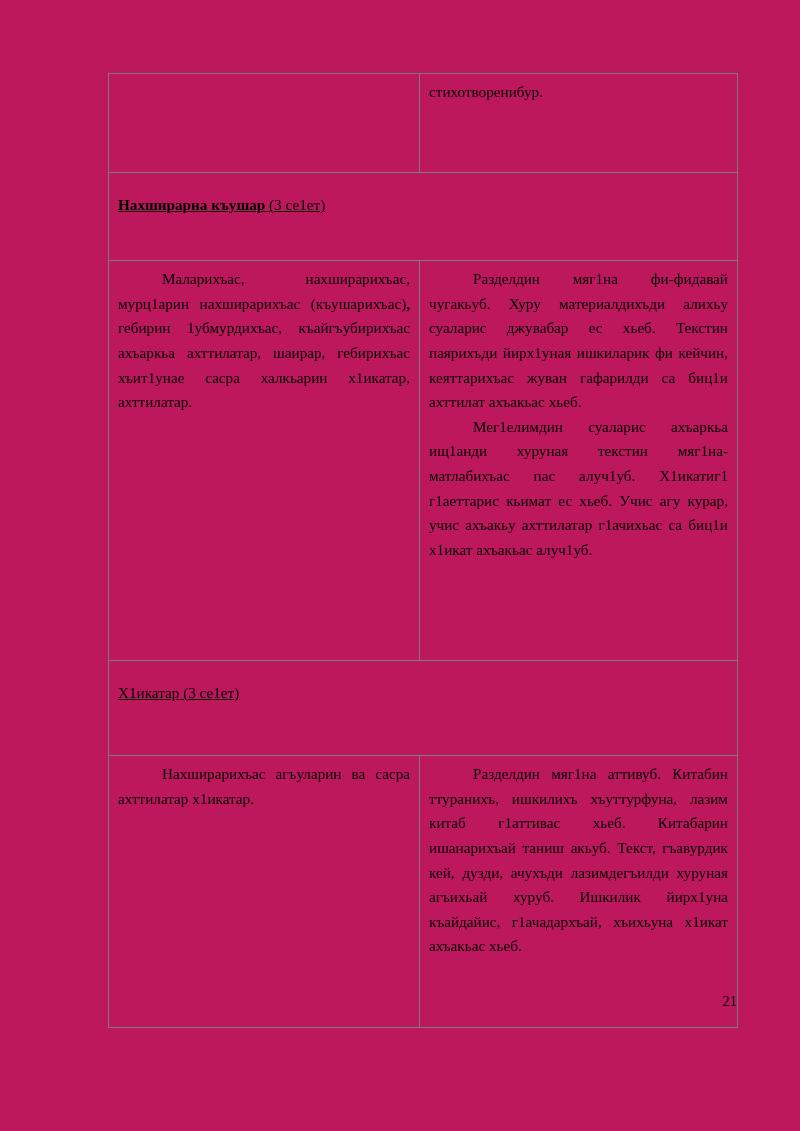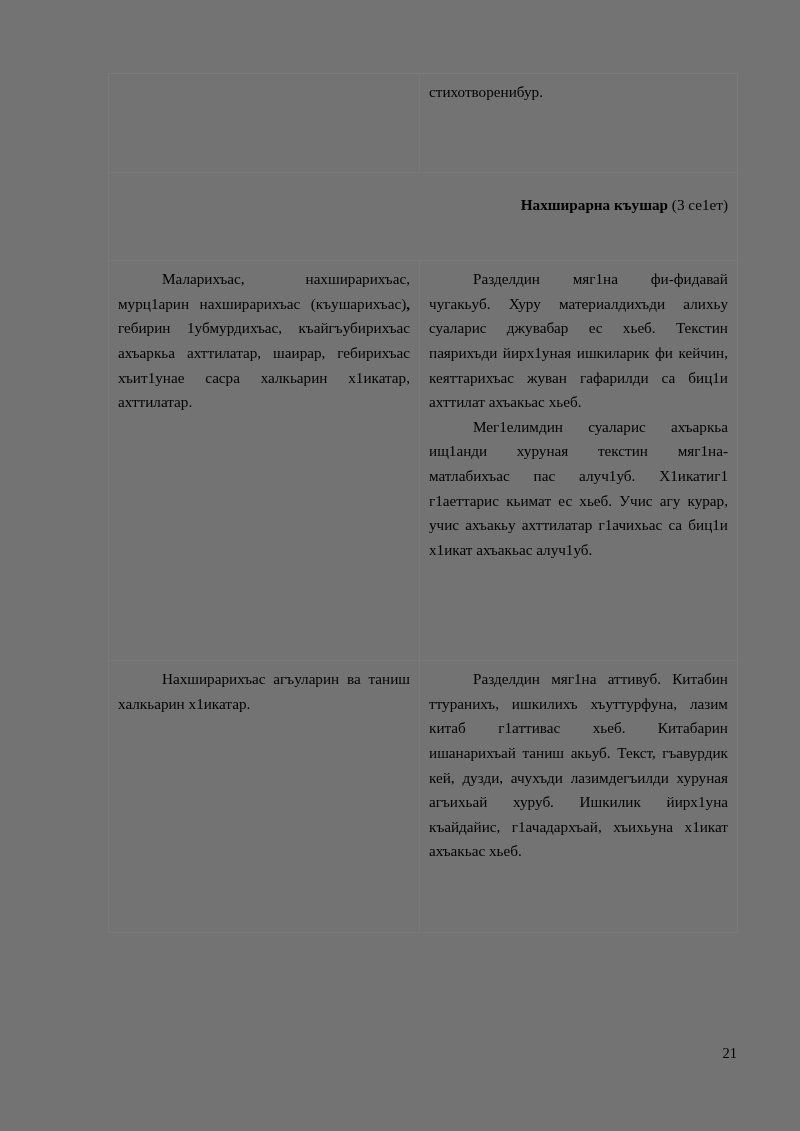--- a/index.html
+++ b/index.html
@@ -15,21 +15,21 @@
     position: relative;
     overflow: hidden;
   }
 
   .page {
     position: absolute;
     left: 0;
     top: 0;
     width: 800px;
     height: 1131px;
-    background: #737373;
+    background: #be185d;
   }
 
   .doc-table {
     position: absolute;
     left: 108px;
     top: 73px;
     width: 629px;
     border-collapse: collapse;
     table-layout: fixed;
   }
@@ -55,36 +55,37 @@
   .para {
     margin: 0;
     text-align: justify;
     text-indent: 44px;
     hyphens: manual;
   }
   .para.no-indent { text-indent: 0; }
   .para + .para { margin-top: 0; }
 
   .section-head {
-    text-align: right;
+    text-align: left;
     margin: 0;
     text-indent: 0;
     padding-top: 14px;
     font-size: 15.2px;
+    text-decoration: underline;
   }
   .section-head .head-main { font-weight: bold; }
   .section-head .head-sub  { font-weight: normal; }
   .section-head.regular .head-main { font-weight: normal; }
 
   .bold-mark { font-weight: bold; }
 
   .page-number {
     position: absolute;
     left: 0;
-    top: 1045px;
+    top: 993px;
     width: 737px;
     text-align: right;
     font-size: 14.5px;
     font-family: "Liberation Serif", "DejaVu Serif", serif;
     color: #000000;
   }
 </style>
 </head>
 <body>
 
@@ -115,24 +116,29 @@
       <tr class="r-body1">
         <td>
           <p class="para"><span>Маларихъас, нахширарихъас, мурц1арин нахширарихъас (къушарихъас)</span><span class="bold-mark">,</span><span> гебирин 1убмурдихъас, къайгъубирихъас ахъаркьа ахттилатар, шаирар, гебирихъас хъит1унае сасра халкьарин х1икатар, ахттилатар.</span></p>
         </td>
         <td>
           <p class="para">Разделдин мяг1на фи-фидавай чугакьуб. Хуру материалдихъди алихьу суаларис джувабар ес хьеб. Текстин паярихъди йирх1уная ишкиларик фи кейчин, кеяттарихъас жуван гафарилди са биц1и ахттилат ахъакьас хьеб.</p>
           <p class="para">Мег1елимдин суаларис ахъаркьа ищ1анди хуруная текстин мяг1на-матлабихъас пас алуч1уб. Х1икатиг1 г1аеттарис кьимат ес хьеб. Учис агу курар, учис ахъакьу ахттилатар г1ачихьас са биц1и х1икат ахъакьас алуч1уб.</p>
         </td>
       </tr>
 
+      <tr class="r-head2">
+        <td colspan="2">
+          <p class="section-head regular"><span class="head-main">Х1икатар</span><span class="head-sub"> (3 се1ет)</span></p>
+        </td>
+      </tr>
 
       <tr class="r-body2">
         <td>
-          <p class="para">Нахширарихъас агъуларин ва таниш халкьарин х1икатар.</p>
+          <p class="para">Нахширарихъас агъуларин ва сасра ахттилатар х1икатар.</p>
         </td>
         <td>
           <p class="para">Разделдин мяг1на аттивуб. Китабин ттуранихъ, ишкилихъ хъуттурфуна, лазим китаб г1аттивас хьеб. Китабарин ишанарихъай таниш акьуб. Текст, гъавурдик кей, дузди, ачухъди лазимдегъилди хуруная агъихьай хуруб. Ишкилик йирх1уна къайдайис, г1ачадархъай, хъихьуна х1икат ахъакьас хьеб.</p>
         </td>
       </tr>
 
     </tbody>
   </table>
 
   <div class="page-number">21</div>

